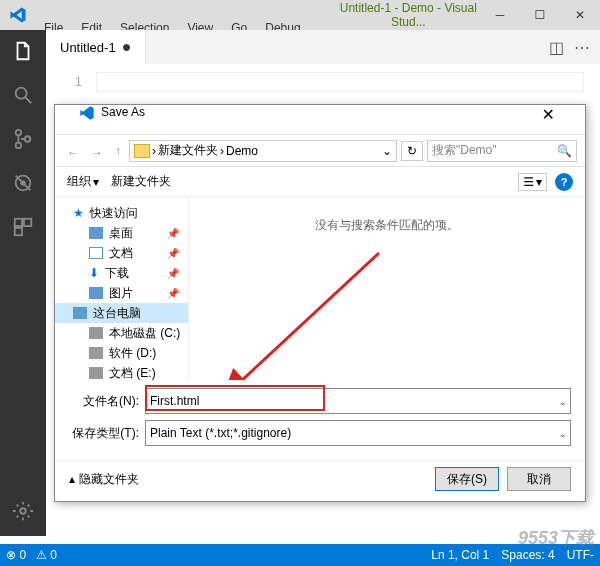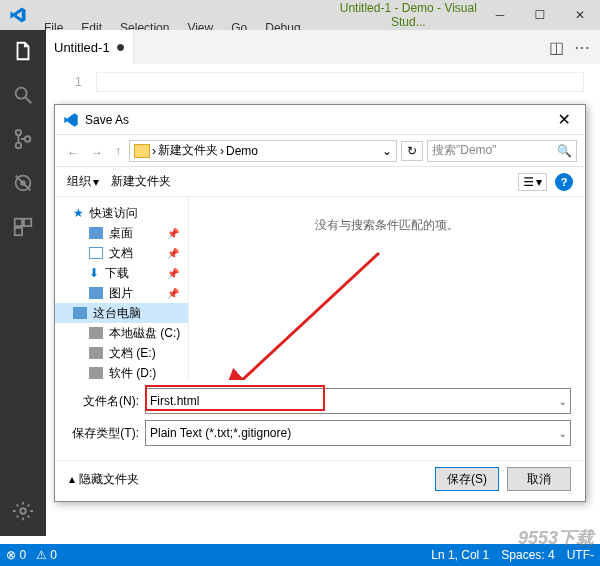--- a/index.html
+++ b/index.html
@@ -14,32 +14,32 @@
 .titlebar .winbtns div { width: 40px; height: 30px; display:flex; align-items:center; justify-content:center; }
 
 .main { display: flex; height: 506px; }
 .activitybar { width: 46px; background: #333; display: flex; flex-direction: column; align-items: center; padding-top: 8px; gap: 18px; }
 .activitybar .ico { width: 26px; height: 26px; color: #888; display:flex; align-items:center; justify-content:center; }
 .activitybar .ico.active { color: #fff; }
 .activitybar .spacer { flex: 1; }
 
 .editor { flex: 1; background: #fff; display: flex; flex-direction: column; position: relative; }
 .tabbar { height: 34px; background: #f3f3f3; display: flex; align-items: center; }
-.tab { height: 34px; padding: 0 8px; background: #fff; display: flex; align-items: center; gap: 6px; border-right: 1px solid #e5e5e5; font-size: 13px; }
+.tab { height: 34px; padding: 0 14px; background: #fff; display: flex; align-items: center; gap: 6px; border-right: 1px solid #e5e5e5; font-size: 13px; }
 .tab .dot { color: #333; font-size: 16px; line-height: 1; }
 .tabbar .tabright { margin-left: auto; display: flex; gap: 10px; padding-right: 10px; color: #555; }
 .gutter { height: 40px; display: flex; }
 .gutter .lineno { width: 50px; text-align: right; padding-right: 14px; color: #aaa; font-size: 13px; padding-top: 10px; }
 .gutter .content { flex: 1; border: 1px solid #eee; margin: 8px 16px 0 0; height: 20px; }
 
 .statusbar { position: absolute; bottom: 0; left: 0; right: 0; height: 22px; background: #0078d7; color: #fff; display: flex; align-items: center; font-size: 12px; padding: 0 6px; gap: 10px; }
 .statusbar .sbright { margin-left: auto; display: flex; gap: 12px; }
 
 .dialog { position: absolute; top: 104px; left: 54px; width: 532px; height: 398px; background: #fff; border: 1px solid #888; box-shadow: 2px 2px 8px rgba(0,0,0,0.3); display: flex; flex-direction: column; }
-.dlg-title { height: 30px; display: flex; align-items: center; padding: 0 8px; border-bottom: 1px solid #e5e5e5; font-size: 12px; }
+.dlg-title { height: 30px; display: flex; padding: 0 24px; border-bottom: 1px solid #e5e5e5; font-size: 12px; }
 .dlg-title .vs-logo-sm { width: 16px; height: 16px; margin-right: 6px; }
 .dlg-title .close { margin-left: auto; font-size: 16px; padding: 0 6px; }
 
 .dlg-nav { height: 32px; display: flex; align-items: center; padding: 0 8px; gap: 4px; border-bottom: 1px solid #e5e5e5; font-size: 12px; }
 .dlg-nav .navarrow { color: #888; padding: 0 4px; }
 .dlg-nav .path { flex: 1; display: flex; align-items: center; gap: 2px; border: 1px solid #ccc; height: 22px; padding: 0 4px; }
 .dlg-nav .path .folder-ico { width: 16px; height: 14px; background: #ffd970; border: 1px solid #daa520; }
 .dlg-nav .search { width: 150px; border: 1px solid #ccc; height: 22px; display: flex; align-items: center; padding: 0 4px; color: #888; justify-content: space-between; }
 
 .dlg-toolbar { height: 30px; display: flex; align-items: center; padding: 0 12px; gap: 12px; font-size: 12px; border-bottom: 1px solid #eee; }
@@ -254,25 +254,25 @@
       <div class="item selected">
           <span class="ico-sm ico-pc"></span>
           <span>这台电脑</span>
         </div>
       <div class="item sub">
           <span class="ico-sm ico-disk"></span>
           <span>本地磁盘 (C:)</span>
         </div>
       <div class="item sub">
           <span class="ico-sm ico-disk"></span>
+          <span>软件 (D:)</span>
+        </div>
+      <div class="item sub">
+          <span class="ico-sm ico-disk"></span>
           <span>文档 (E:)</span>
-        </div>
-      <div class="item sub">
-          <span class="ico-sm ico-disk"></span>
-          <span>软件 (D:)</span>
         </div>
       <div class="item sub">
           <span class="ico-sm ico-disk"></span>
           <span>备份 (F:)</span>
         </div>
     </div>
     <div class="filelist">
       <span>没有与搜索条件匹配的项。</span>
       <svg class="arrow-svg" width="180" height="150">
         <defs>

